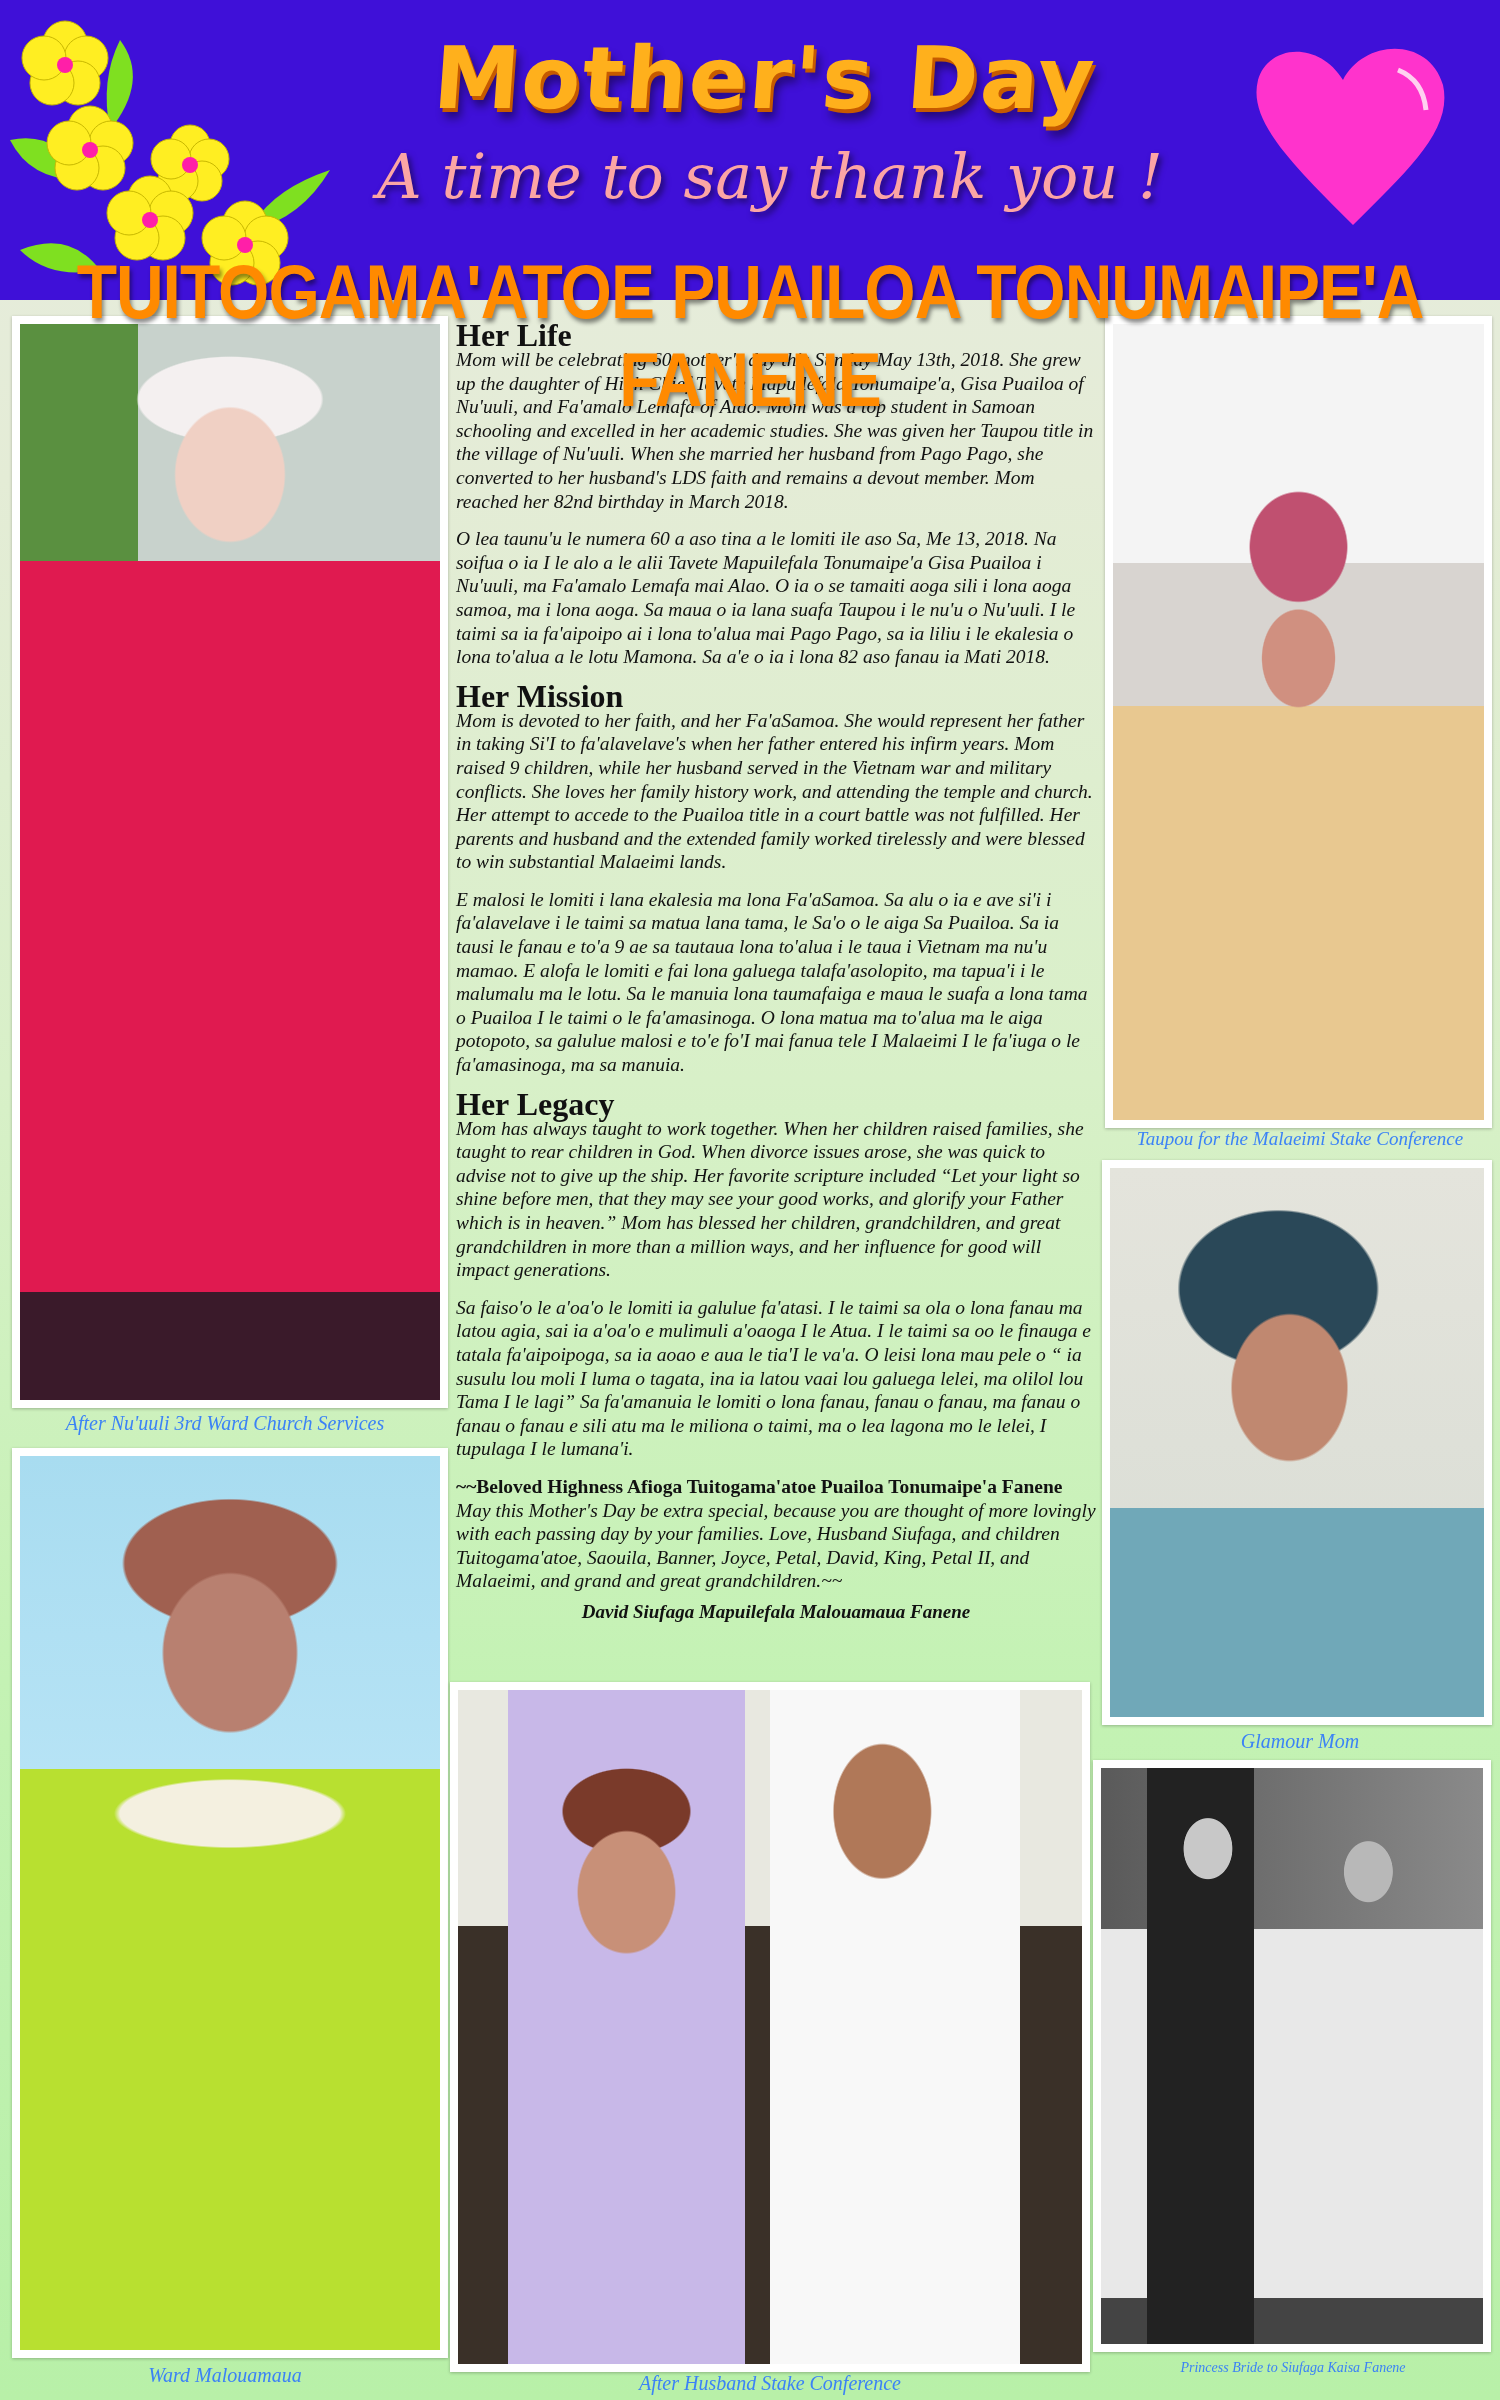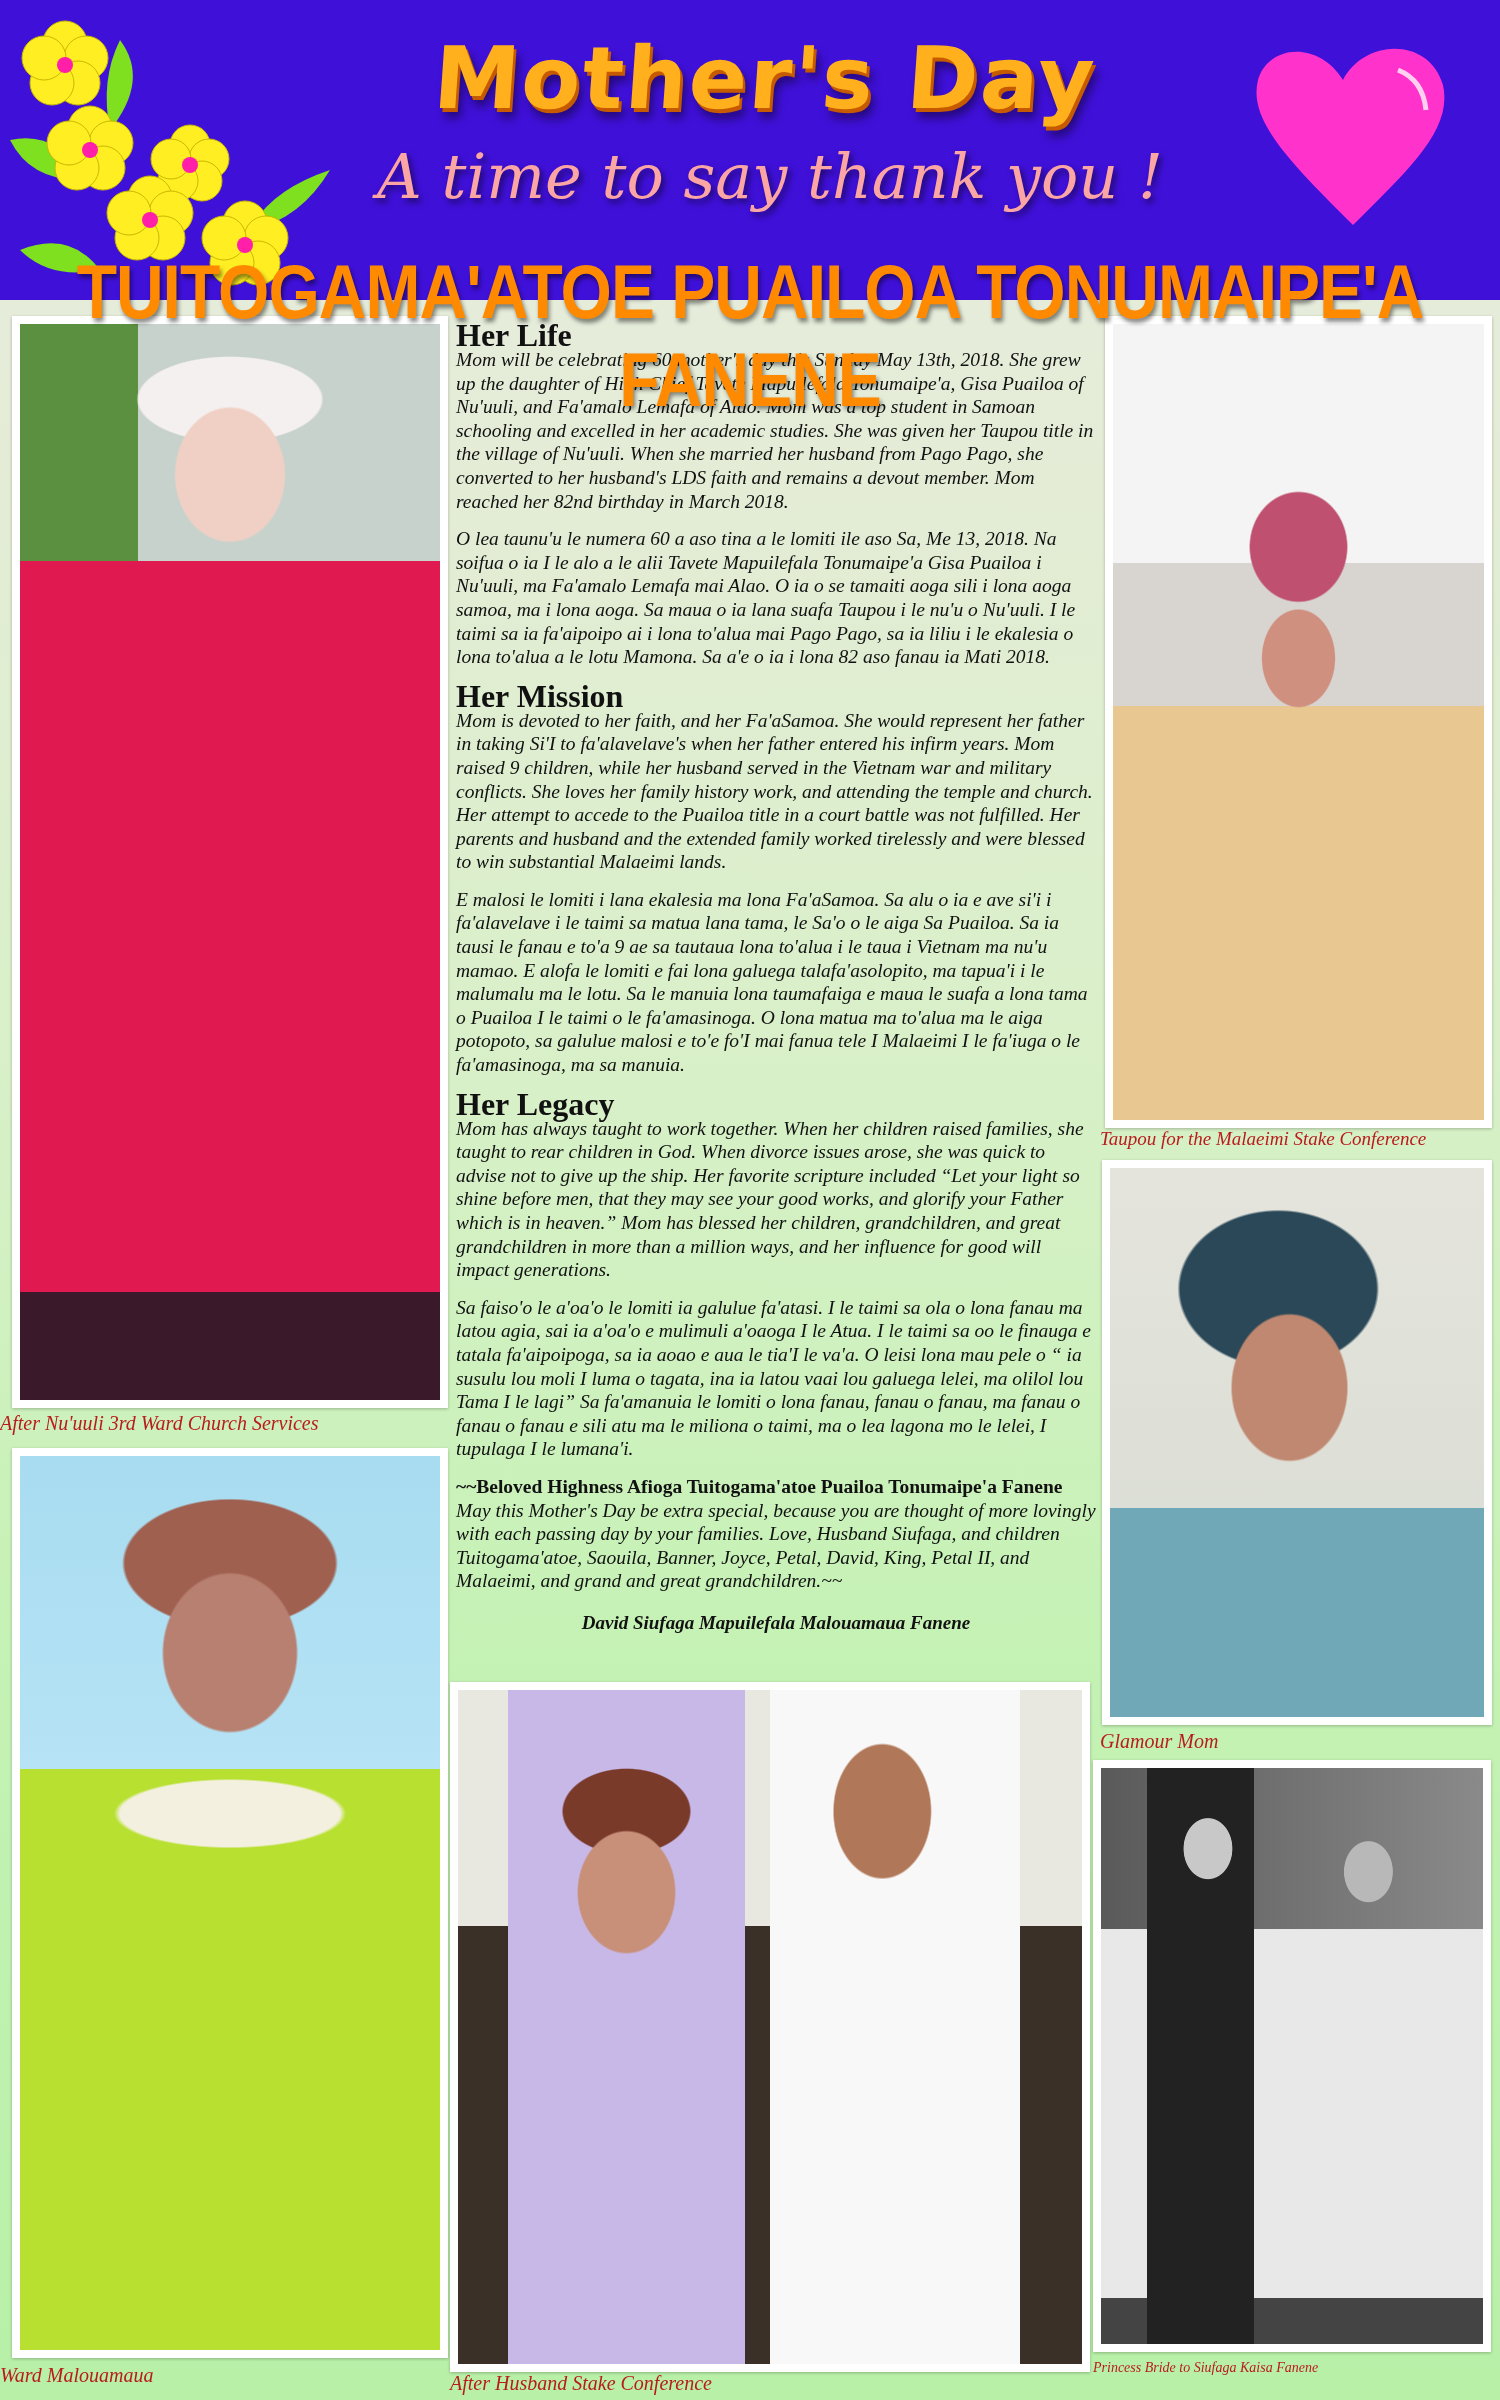--- a/index.html
+++ b/index.html
@@ -14,21 +14,21 @@
     font-family:"DejaVu Serif", serif; font-style:italic; font-size:62px; color:#fca5a5;
     text-shadow: 3px 4px 6px rgba(0,0,0,.5); }
   .name-title { position:absolute; left:0; top:248px; width:1500px; text-align:center;
     font-family:"Liberation Sans", sans-serif; font-weight:bold; font-size:66px; color:#ff8a00;
     letter-spacing:-1px; transform:scaleY(1.15); transform-origin:top;
     text-shadow: 2px 3px 4px rgba(0,0,0,.45); z-index:3; }
   .flowers { position:absolute; left:0; top:20px; width:360px; height:280px; }
   .heart { position:absolute; left:1248px; top:40px; width:210px; height:190px; }
   .frame { position:absolute; background:#fff; padding:8px; box-sizing:border-box; box-shadow:0 1px 3px rgba(0,0,0,.25); }
   .photo { width:100%; height:100%; position:relative; overflow:hidden; }
-  .caption { position:absolute; text-align:left; font-style:italic; font-size:20px; color:#b91c1c; }
+  .caption { position:absolute; text-align:center; font-style:italic; font-size:20px; color:#3b82f6; }
   .text-col { position:absolute; left:456px; top:322px; width:640px; font-size:19.5px; line-height:23.6px; }
   .text-col h2 { margin:0; font-size:32px; font-weight:bold; line-height:26px; }
   .text-col p { margin:0 0 14px 0;font-style:italic; }
   .signature { text-align:center; font-style:italic; font-weight:bold; font-size:19px; }
 </style>
 </head>
 <body>
 
 <div class="banner">
   <svg class="flowers" viewBox="0 0 360 280">
@@ -106,21 +106,21 @@
   <h2>Her Life</h2>
   <p>Mom will be celebrating 60 mother's day this Sunday May 13th, 2018. She grew up the daughter of High Chief Tavete Mapuilefala Tonumaipe'a, Gisa Puailoa of Nu'uuli, and Fa'amalo Lemafa of Alao.  Mom was a top student in Samoan schooling and excelled in her academic studies. She was given her Taupou title in the village of Nu'uuli.  When she married her husband from Pago Pago, she converted to her husband's LDS faith and remains a devout member.  Mom reached her 82nd birthday in March 2018.</p>
   <p>O lea taunu'u le numera 60 a aso tina a le lomiti ile aso Sa, Me 13, 2018.  Na soifua o ia I le alo a le alii Tavete Mapuilefala Tonumaipe'a Gisa Puailoa i Nu'uuli, ma Fa'amalo Lemafa mai Alao.  O ia o se tamaiti aoga sili i lona aoga samoa, ma i lona aoga.  Sa maua o ia lana suafa Taupou i le nu'u o Nu'uuli.  I le taimi sa ia fa'aipoipo ai i lona to'alua mai Pago Pago, sa ia liliu i le ekalesia o lona to'alua a le lotu Mamona.  Sa a'e o ia i lona 82 aso fanau ia Mati 2018.</p>
   <h2>Her Mission</h2>
   <p>Mom is devoted to her faith, and her Fa'aSamoa.  She would represent her father in taking Si'I to fa'alavelave's when her father entered his infirm years.  Mom raised 9 children, while her husband served in the Vietnam war and military conflicts.  She loves her family history work, and attending the temple and church.  Her attempt to accede to the Puailoa title in a court battle was not fulfilled.  Her parents and husband and the extended family worked tirelessly and were blessed to win substantial Malaeimi lands.</p>
   <p>E malosi le lomiti i lana ekalesia ma lona Fa'aSamoa.  Sa alu o ia e ave si'i i fa'alavelave i le taimi sa matua lana tama, le Sa'o o le aiga Sa Puailoa.  Sa ia tausi le fanau e to'a 9 ae sa tautaua lona to'alua i le taua i Vietnam ma nu'u mamao.  E alofa le lomiti e fai lona galuega talafa'asolopito, ma tapua'i i le malumalu ma le lotu.  Sa le manuia lona taumafaiga e maua le suafa a lona tama o Puailoa I le taimi o le fa'amasinoga.  O lona matua ma to'alua ma le aiga potopoto, sa galulue malosi e to'e fo'I mai fanua tele I Malaeimi I le fa'iuga o le fa'amasinoga, ma sa manuia.</p>
   <h2>Her Legacy</h2>
   <p>Mom has always taught to work together.  When her children raised families, she taught to rear children in God.  When divorce issues arose, she was quick to advise not to give up the ship.  Her favorite scripture included “Let your light so shine before men, that they may see your good works, and glorify your Father which is in heaven.”  Mom has blessed her children, grandchildren, and great grandchildren in more than a million ways, and her influence for good will impact generations.</p>
   <p>Sa faiso'o le a'oa'o le lomiti ia galulue fa'atasi.  I le taimi sa ola o lona fanau ma latou agia, sai ia a'oa'o e mulimuli a'oaoga I le Atua.  I le taimi sa oo le finauga e tatala fa'aipoipoga, sa ia aoao e aua le tia'I le va'a. O leisi lona mau pele o “ ia susulu lou moli I luma o tagata, ina ia latou vaai lou galuega lelei, ma olilol lou Tama I le lagi” Sa fa'amanuia le lomiti o lona fanau, fanau o fanau, ma fanau o fanau o fanau e sili atu ma le miliona o taimi, ma o lea lagona mo le lelei, I tupulaga I le lumana'i.</p>
   <div style="font-weight:bold;">~~Beloved Highness Afioga Tuitogama'atoe Puailoa Tonumaipe'a Fanene</div>
-  <p style="margin-bottom:18px;">May this Mother's Day be extra special, because you are thought of more lovingly with each passing day by your families.  Love, Husband Siufaga, and children Tuitogama'atoe, Saouila, Banner, Joyce, Petal, David, King, Petal II, and Malaeimi, and grand and great grandchildren.~~</p>
+  <p style="margin-bottom:7px;">May this Mother's Day be extra special, because you are thought of more lovingly with each passing day by your families.  Love, Husband Siufaga, and children Tuitogama'atoe, Saouila, Banner, Joyce, Petal, David, King, Petal II, and Malaeimi, and grand and great grandchildren.~~</p>
   <div class="signature">David Siufaga Mapuilefala Malouamaua Fanene</div>
 </div>
 
 <div class="frame" style="left:450px;top:1682px;width:640px;height:690px;">
   <div class="photo" style="background: radial-gradient(ellipse 80px 100px at 27% 30%, #c89078 60%, transparent 62%), radial-gradient(ellipse 90px 60px at 27% 18%, #7a3a2a 70%, transparent 72%), radial-gradient(ellipse 80px 110px at 68% 18%, #b07858 60%, transparent 62%), linear-gradient(90deg, transparent 0 8%, #c8b8e8 8% 46%, transparent 46% 50%, #f8f8f8 50% 90%, transparent 90%), linear-gradient(180deg, #e8e8e0 0 35%, #3a3028 35% 100%);"></div>
 </div>
 <div class="caption" style="left:450px;top:2372px;width:640px;">After Husband Stake Conference</div>
 
 <div class="frame" style="left:1105px;top:316px;width:387px;height:812px;">
   <div class="photo" style="background: radial-gradient(ellipse 60px 80px at 50% 42%, #d09080 60%, transparent 62%), radial-gradient(ellipse 80px 90px at 50% 28%, #c05070 60%, transparent 62%), linear-gradient(180deg, transparent 0 48%, #e8c890 48% 100%), linear-gradient(180deg, #f4f4f4 0 30%, #d8d4d0 30%);"></div>

